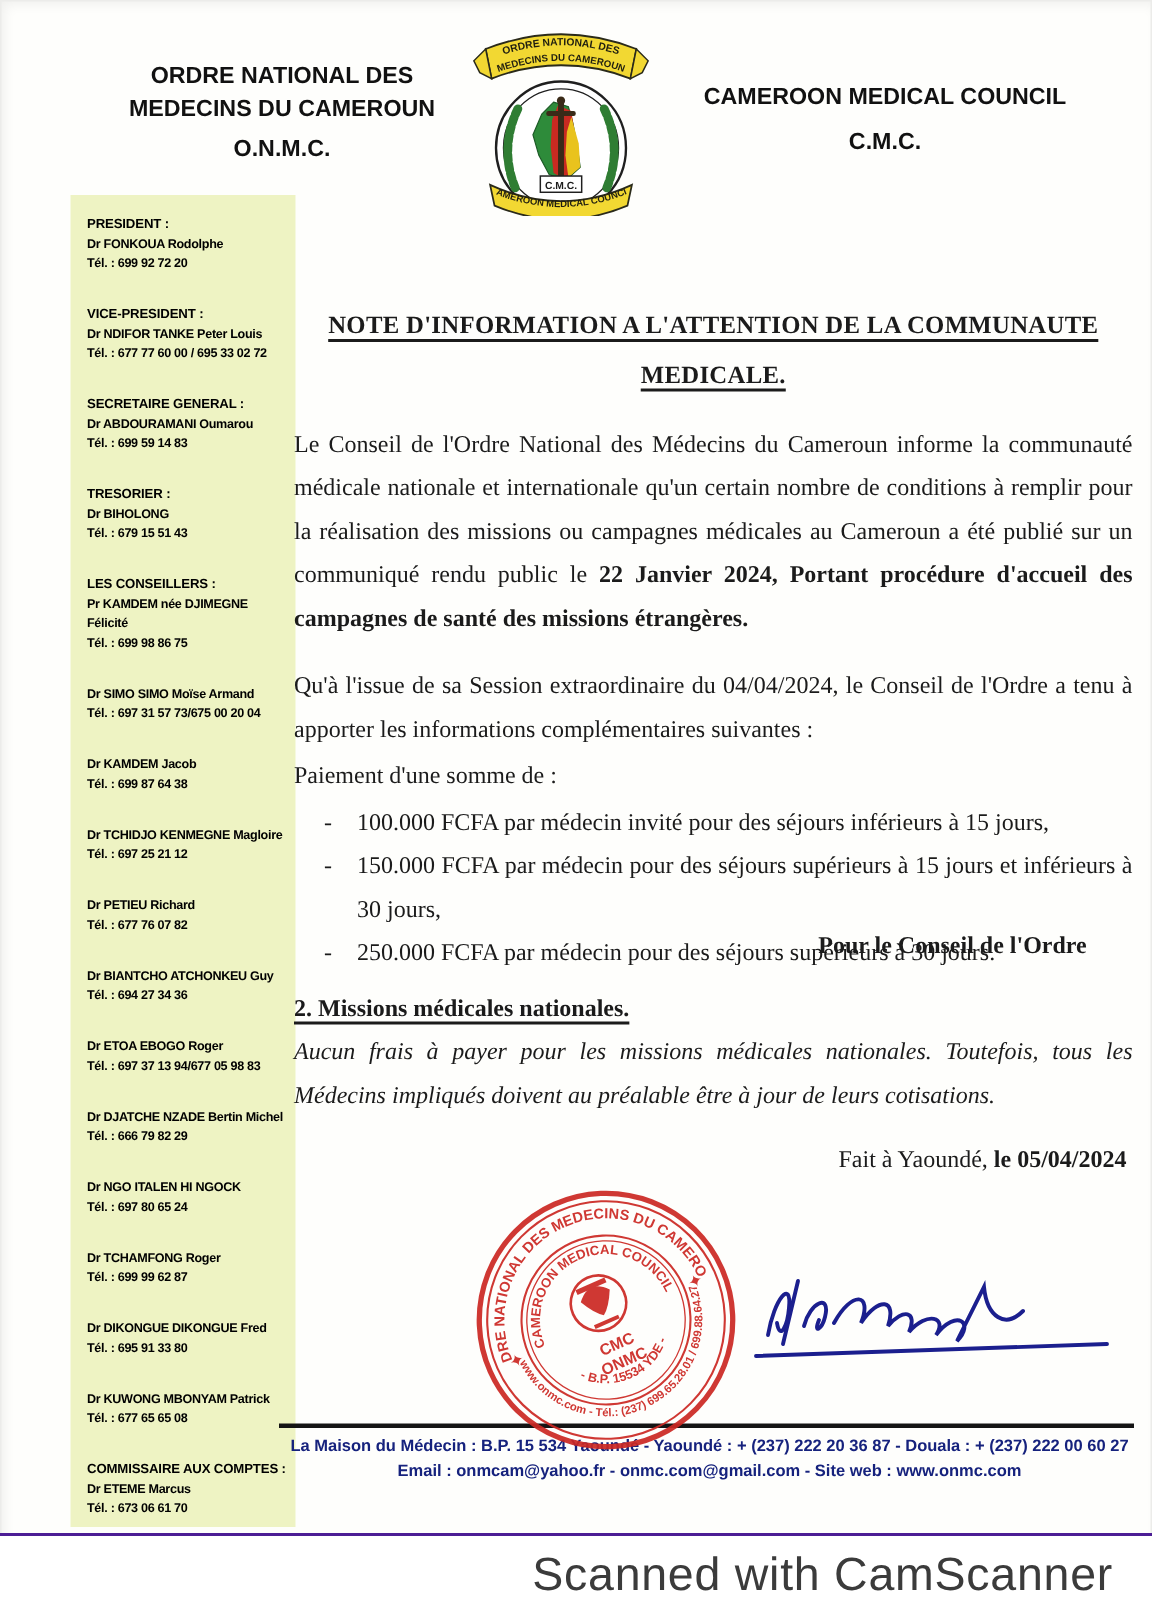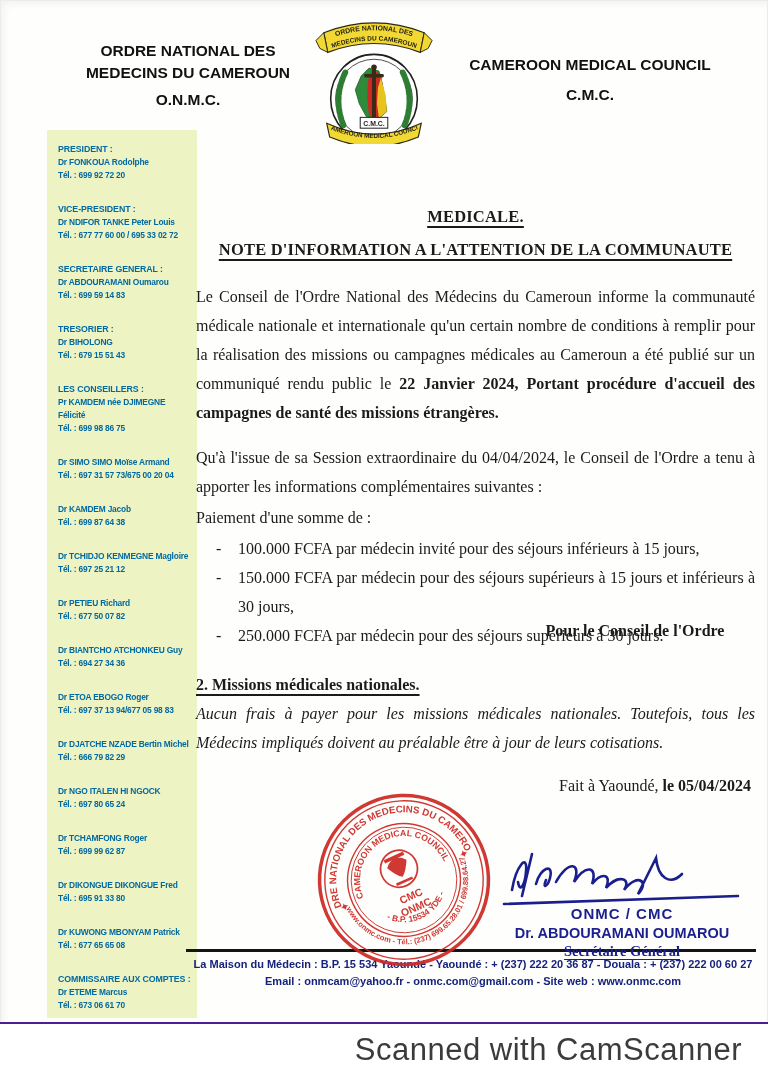--- a/index.html
+++ b/index.html
@@ -13,33 +13,33 @@
   .org-left{position:absolute;left:62px;top:40px;width:252px;text-align:center;
     font-family:"Liberation Sans",sans-serif;font-weight:bold;font-size:15.5px;line-height:1.4;color:#111;}
   .org-left .abbr{margin-top:6px;}
   .org-right{position:absolute;left:432px;top:54px;width:316px;text-align:center;
     font-family:"Liberation Sans",sans-serif;font-weight:bold;font-size:15.5px;line-height:1.4;color:#111;}
   .org-right .abbr{margin-top:8px;}
   .logo{position:absolute;left:310px;top:8px;width:128px;height:136px;}
   
   .sidebar{position:absolute;left:47px;top:130px;width:150px;height:888px;
     background:#eef3c3;box-sizing:border-box;padding:13px 6px 28px 11px;
-    font-family:"Liberation Sans",sans-serif;color:#0369a1;}
+    font-family:"Liberation Sans",sans-serif;color:#000000;}
   .sb-entry{margin-bottom:21px;}
   .sb-role{font-weight:bold;font-size:8.8px;line-height:13px;letter-spacing:-0.1px;}
   .sb-name{font-weight:bold;font-size:8.4px;line-height:13px;letter-spacing:-0.2px;}
   .sb-tel{font-weight:bold;font-size:8.4px;line-height:13px;letter-spacing:-0.2px;}
   
   .doc{position:absolute;left:196px;top:200px;width:559px;font-size:16px;line-height:29px;}
   .doc-title{text-align:center;font-weight:bold;font-size:16.5px;line-height:33px;letter-spacing:0.2px;}
   .doc-title .u{text-decoration:underline;text-underline-offset:4px;text-decoration-thickness:1.5px;}
   .para{text-align:justify;margin-top:16px;}
   .b{font-weight:bold;}
   .sec-head{font-weight:bold;text-decoration:underline;text-underline-offset:4px;text-decoration-thickness:1.5px;margin-top:26px;}
-  .sec-head2{font-weight:bold;text-decoration:underline;text-underline-offset:4px;text-decoration-thickness:1.5px;margin-top:20px;}
+  .sec-head2{font-weight:bold;text-decoration:underline;text-underline-offset:4px;text-decoration-thickness:1.5px;margin-top:8px;}
   .intro{margin-top:2px;}
   .fee-list{margin-top:2px;}
   .fee-item{display:flex;padding-left:20px;text-align:justify;}
   .fee-item .dash{width:22px;flex:0 0 22px;}
   .fee-item .fee-text{flex:1;}
   .dateline{text-align:right;margin-top:14px;padding-right:4px;}
   .pour{position:absolute;left:515px;top:622px;width:240px;text-align:center;font-weight:bold;font-size:16px;}
   
   .stamp{position:absolute;left:316px;top:792px;width:176px;height:176px;opacity:0.92;z-index:5;}
   .sig-area{position:absolute;left:498px;top:838px;width:248px;z-index:6;}
@@ -151,21 +151,21 @@
         <div class="sb-entry">
           <div class="sb-name">Dr KAMDEM Jacob</div>
           <div class="sb-tel">Tél. : 699 87 64 38</div>
         </div>
         <div class="sb-entry">
           <div class="sb-name">Dr TCHIDJO KENMEGNE Magloire</div>
           <div class="sb-tel">Tél. : 697 25 21 12</div>
         </div>
         <div class="sb-entry">
           <div class="sb-name">Dr PETIEU Richard</div>
-          <div class="sb-tel">Tél. : 677 50 07 82</div>
+          <div class="sb-tel">Tél. : 677 76 07 82</div>
         </div>
         <div class="sb-entry">
           <div class="sb-name">Dr BIANTCHO ATCHONKEU Guy</div>
           <div class="sb-tel">Tél. : 694 27 34 36</div>
         </div>
         <div class="sb-entry">
           <div class="sb-name">Dr ETOA EBOGO Roger</div>
           <div class="sb-tel">Tél. : 697 37 13 94/677 05 98 83</div>
         </div>
         <div class="sb-entry">
@@ -191,22 +191,22 @@
         <div class="sb-entry">
           <div class="sb-role">COMMISSAIRE  AUX  COMPTES  :</div>
           <div class="sb-name">Dr ETEME Marcus</div>
           <div class="sb-tel">Tél. : 673 06 61 70</div>
         </div>
       </div>
   </div>
 
   <div class="doc">
     <div class="doc-title">
+      <div><span class="u">NOTE D'INFORMATION A L'ATTENTION DE LA COMMUNAUTE</span></div>
       <div><span class="u">MEDICALE.</span></div>
-      <div><span class="u">NOTE D'INFORMATION A L'ATTENTION DE LA COMMUNAUTE</span></div>
     </div>
 
     <div class="para"><span>Le Conseil de l'Ordre National des Médecins du Cameroun informe la communauté médicale nationale et internationale qu'un certain nombre de conditions à remplir pour la réalisation des missions ou campagnes médicales au Cameroun a été publié sur un communiqué rendu public le </span><span class="b">22 Janvier 2024, Portant procédure d'accueil des campagnes de santé des missions étrangères.</span></div>
 
     <div class="para">Qu'à l'issue de sa Session extraordinaire du 04/04/2024, le Conseil de l'Ordre a tenu à apporter les informations complémentaires suivantes :</div>
 
     <div class="intro">Paiement d'une somme de :</div>
     <div class="fee-list">
         <div class="fee-item">
           <span class="dash">-</span>
@@ -268,25 +268,20 @@
 
   <div class="sig-area">
     <svg class="sig-svg" viewBox="0 0 248 70">
       <g fill="none" stroke="#1b1f8e" stroke-width="2.6" stroke-linecap="round">
         <path d="M14,52 C18,28 30,14 28,34 C27,46 22,56 20,44 M34,16 L24,58"></path>
         <path d="M38,46 C42,30 56,24 52,40 C50,48 44,52 48,42"></path>
         <path d="M58,44 C70,22 84,24 76,44 C88,26 100,28 94,46 C104,34 114,36 108,50 C120,36 134,40 126,52 C140,34 152,44 140,56 L158,20 C160,40 172,48 184,36"></path>
         <path d="M6,66 L240,58"></path>
       </g>
     </svg>
-    <div class="sig-lines">
-      <div class="sig-org">ONMC / CMC</div>
-      <div class="sig-name">Dr. ABDOURAMANI OUMAROU</div>
-      <div class="sig-title">Secrétaire Général</div>
-    </div>
   </div>
 
   <div class="footer-rule"></div>
   <div class="footer">
     <div class="f1"><span>La Maison du Médecin : </span><span>B.P. 15  534 Yaoundé - Yaoundé  : + (237) 222 20 36 87  -  Douala  :  + (237) 222 00 60 27</span></div>
     <div class="f2"><span>Email  : </span><span class="flink">onmcam@yahoo.fr</span><span> - </span><span class="flink">onmc.com@gmail.com</span><span> - Site web  : </span><span class="flink">www.onmc.com</span></div>
   </div>
 
   <div class="scan-strip">
     <div class="scan-credit">Scanned with CamScanner</div>

